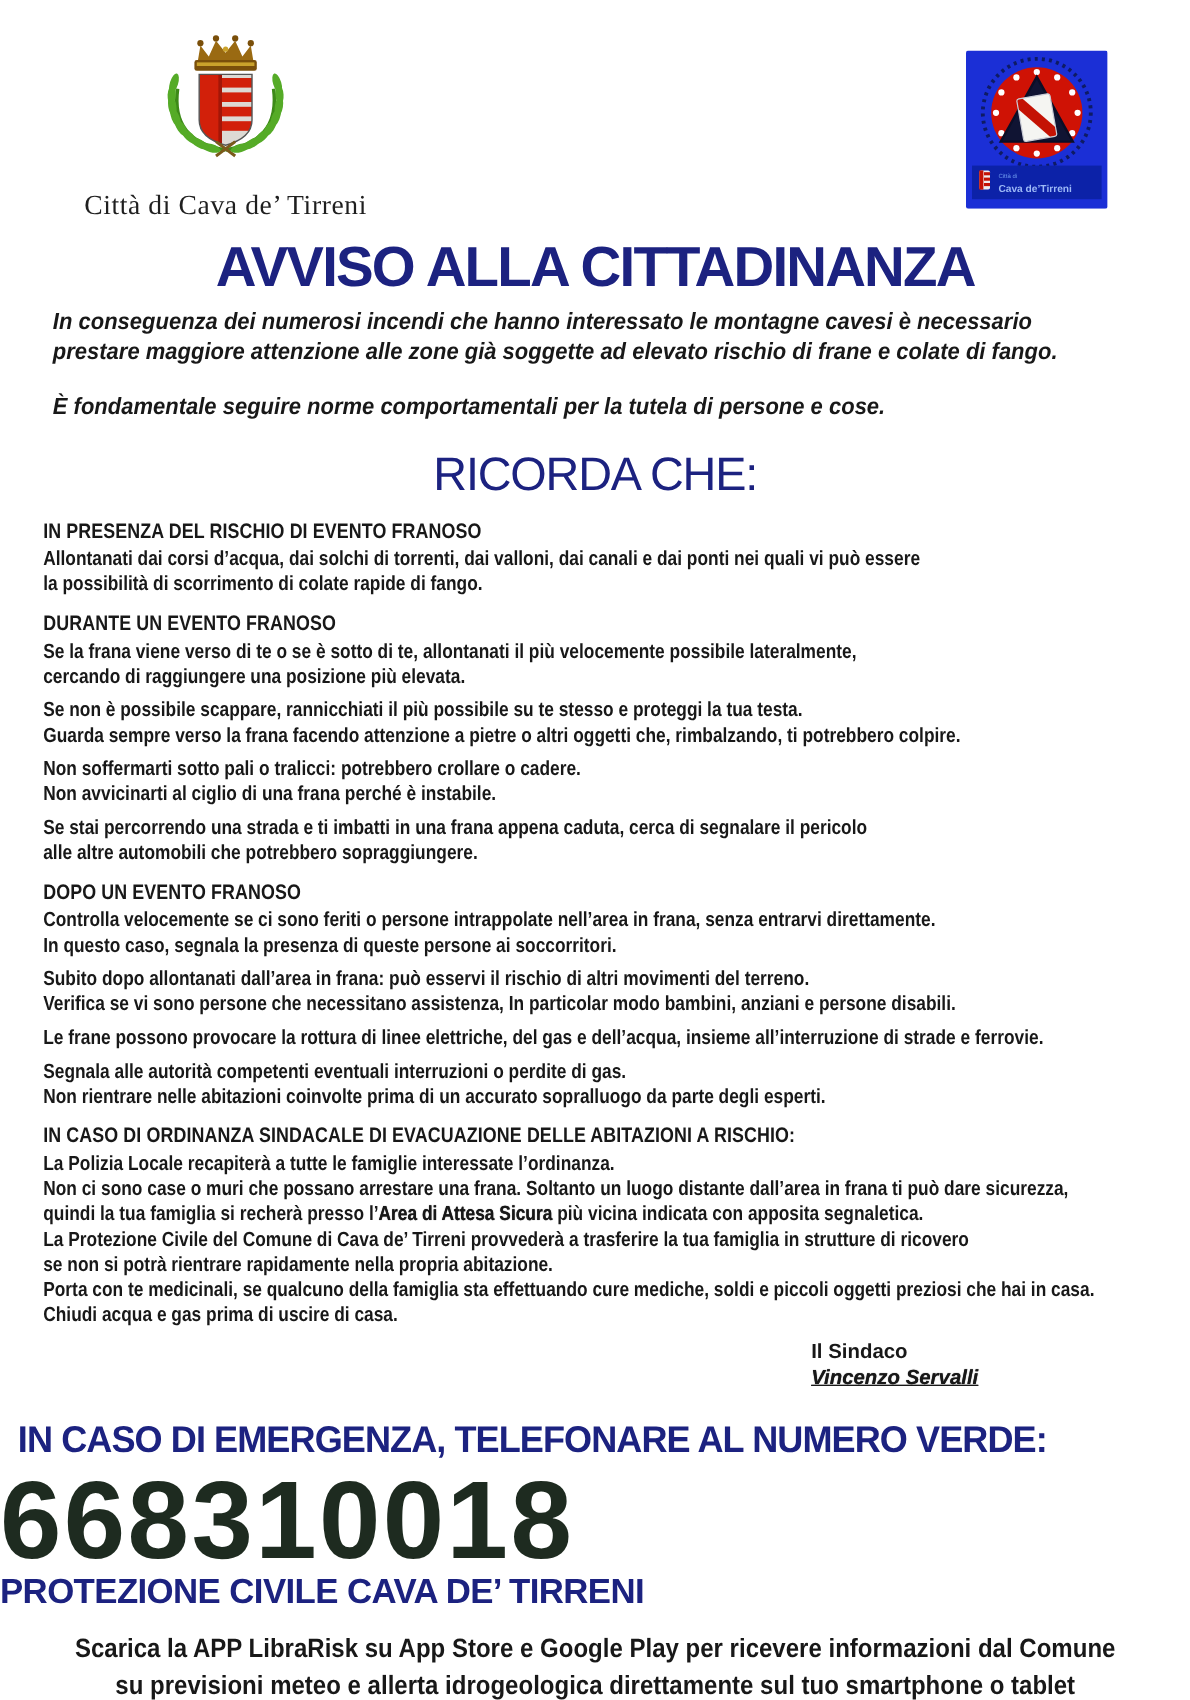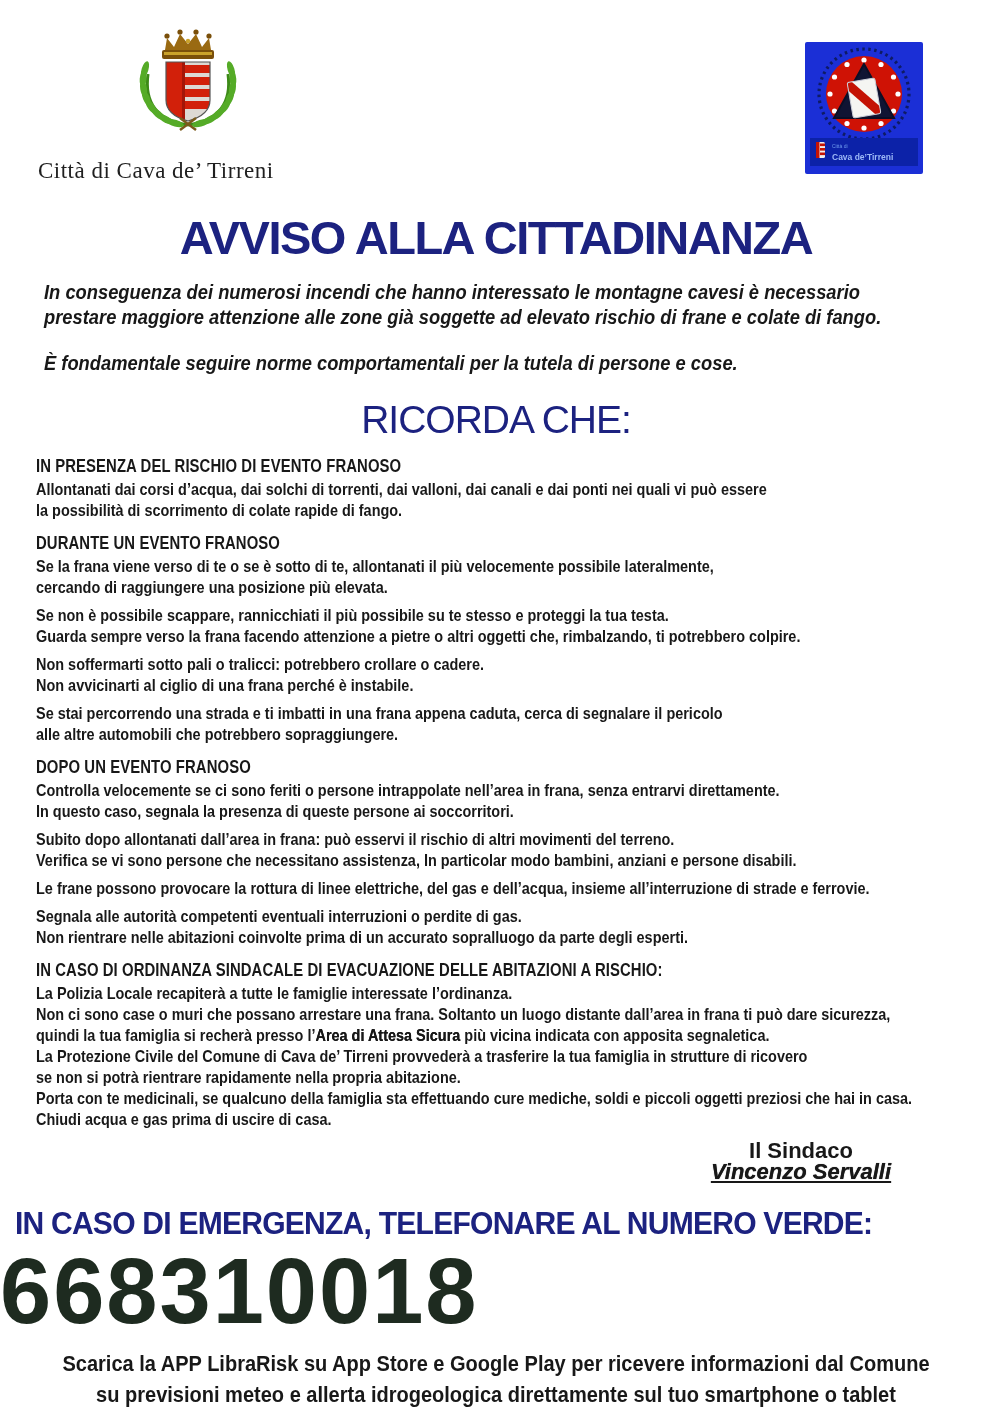--- a/index.html
+++ b/index.html
@@ -13,54 +13,54 @@
     --laurel:#55ab27;
     --crown:#8a5a10;
   }
   html,body{margin:0;padding:0;}
   body{
     width:992px;height:1417px;overflow:hidden;position:relative;
     background:#ffffff;color:var(--text);
     font-family:"Liberation Sans",sans-serif;
   }
   
-  .header{position:relative;height:192px;}
+  .header{position:relative;height:192px;text-align:center;}
   .coa{position:absolute;left:104px;top:26px;width:168px;height:140px;}
   .coa-label{
     position:absolute;left:38px;top:158px;width:300px;
     font-family:"Liberation Serif",serif;font-size:23px;color:#1f1f1f;
     letter-spacing:.5px;white-space:nowrap;
   }
   .pc-logo{position:absolute;left:805px;top:42px;width:118px;height:132px;}
   .pc-band-text1{font-family:"Liberation Sans",sans-serif;font-size:5px;fill:#6f9bef;}
   .pc-band-text2{font-family:"Liberation Sans",sans-serif;font-size:8.5px;font-weight:bold;fill:#9db9f7;}
   
   .title{
-    margin:16px;padding-top:4px;text-align:center;color:var(--navy);
+    margin:0;padding-top:4px;text-align:center;color:var(--navy);
     font-size:47px;font-weight:700;letter-spacing:-1.5px;line-height:52px;
   }
   .intro{margin:8px 0 0 44px;font-style:italic;}
   .intro-para{transform:scaleX(.94);transform-origin:0 0;margin:0 0 21px;
     font-size:19.5px;font-weight:700;}
   .intro-line{display:block;white-space:nowrap;line-height:25px;}
   .reminder{
     margin:0 0 12px;text-align:center;color:var(--navy);
     font-size:39px;font-weight:400;letter-spacing:-1px;line-height:46px;
   }
   
   .sections{margin-left:36px;}
   .section{margin-top:11px;transform:scaleX(.85);transform-origin:0 0;width:1160px;}
   .sec-heading{font-size:17.5px;font-weight:700;line-height:22px;margin-bottom:2px;letter-spacing:.1px;}
   .sec-para{margin:0 0 7px;}
   .sec-para:last-child{margin-bottom:0;}
   .body-line{display:block;white-space:nowrap;font-size:17px;font-weight:700;line-height:21px;}
   .body-line b{font-weight:700;text-shadow:0 0 .7px currentColor;}
   
-  .signature{width:250px;margin:10px 66px 0 auto;text-align:center;
-    font-size:22px;font-weight:700;line-height:21px;}
+  .signature{width:250px;margin:10px 66px 0 auto;
+    font-size:17px;font-weight:700;line-height:21px;}
   .signature-role{display:block;}
   .signature-name{display:block;font-style:italic;text-shadow:0 0 .7px currentColor;text-decoration:underline;}
   
   .emergency{margin-top:24px;}
   .emergency-heading{color:var(--navy);font-size:31px;font-weight:700;
     letter-spacing:-.8px;line-height:36px;transform:scaleX(.97);transform-origin:50% 0;}
   .phone-number{color:var(--phone);font-size:92px;font-weight:700;
     line-height:86px;letter-spacing:2px;margin-top:6px;}
   .service-name{color:var(--navy);font-size:29px;font-weight:700;
     letter-spacing:-.5px;line-height:34px;}
@@ -246,18 +246,19 @@
   </div>
 
 <div class="signature">
   <span class="signature-role">Il Sindaco</span>
   <span class="signature-name">Vincenzo Servalli</span>
 </div>
 
 <div class="emergency">
   <div class="emergency-heading">IN CASO DI EMERGENZA, TELEFONARE AL NUMERO VERDE:</div>
   <div class="phone-number">668310018</div>
+  <div class="service-name">PROTEZIONE CIVILE CAVA DE’ TIRRENI</div>
 </div>
 
 <div class="footer">
     <span class="footer-line">Scarica la APP LibraRisk su App Store e Google Play per ricevere informazioni dal Comune</span>
     <span class="footer-line">su previsioni meteo e allerta idrogeologica direttamente sul tuo smartphone o tablet</span>
   </div>
 
 </body></html>

